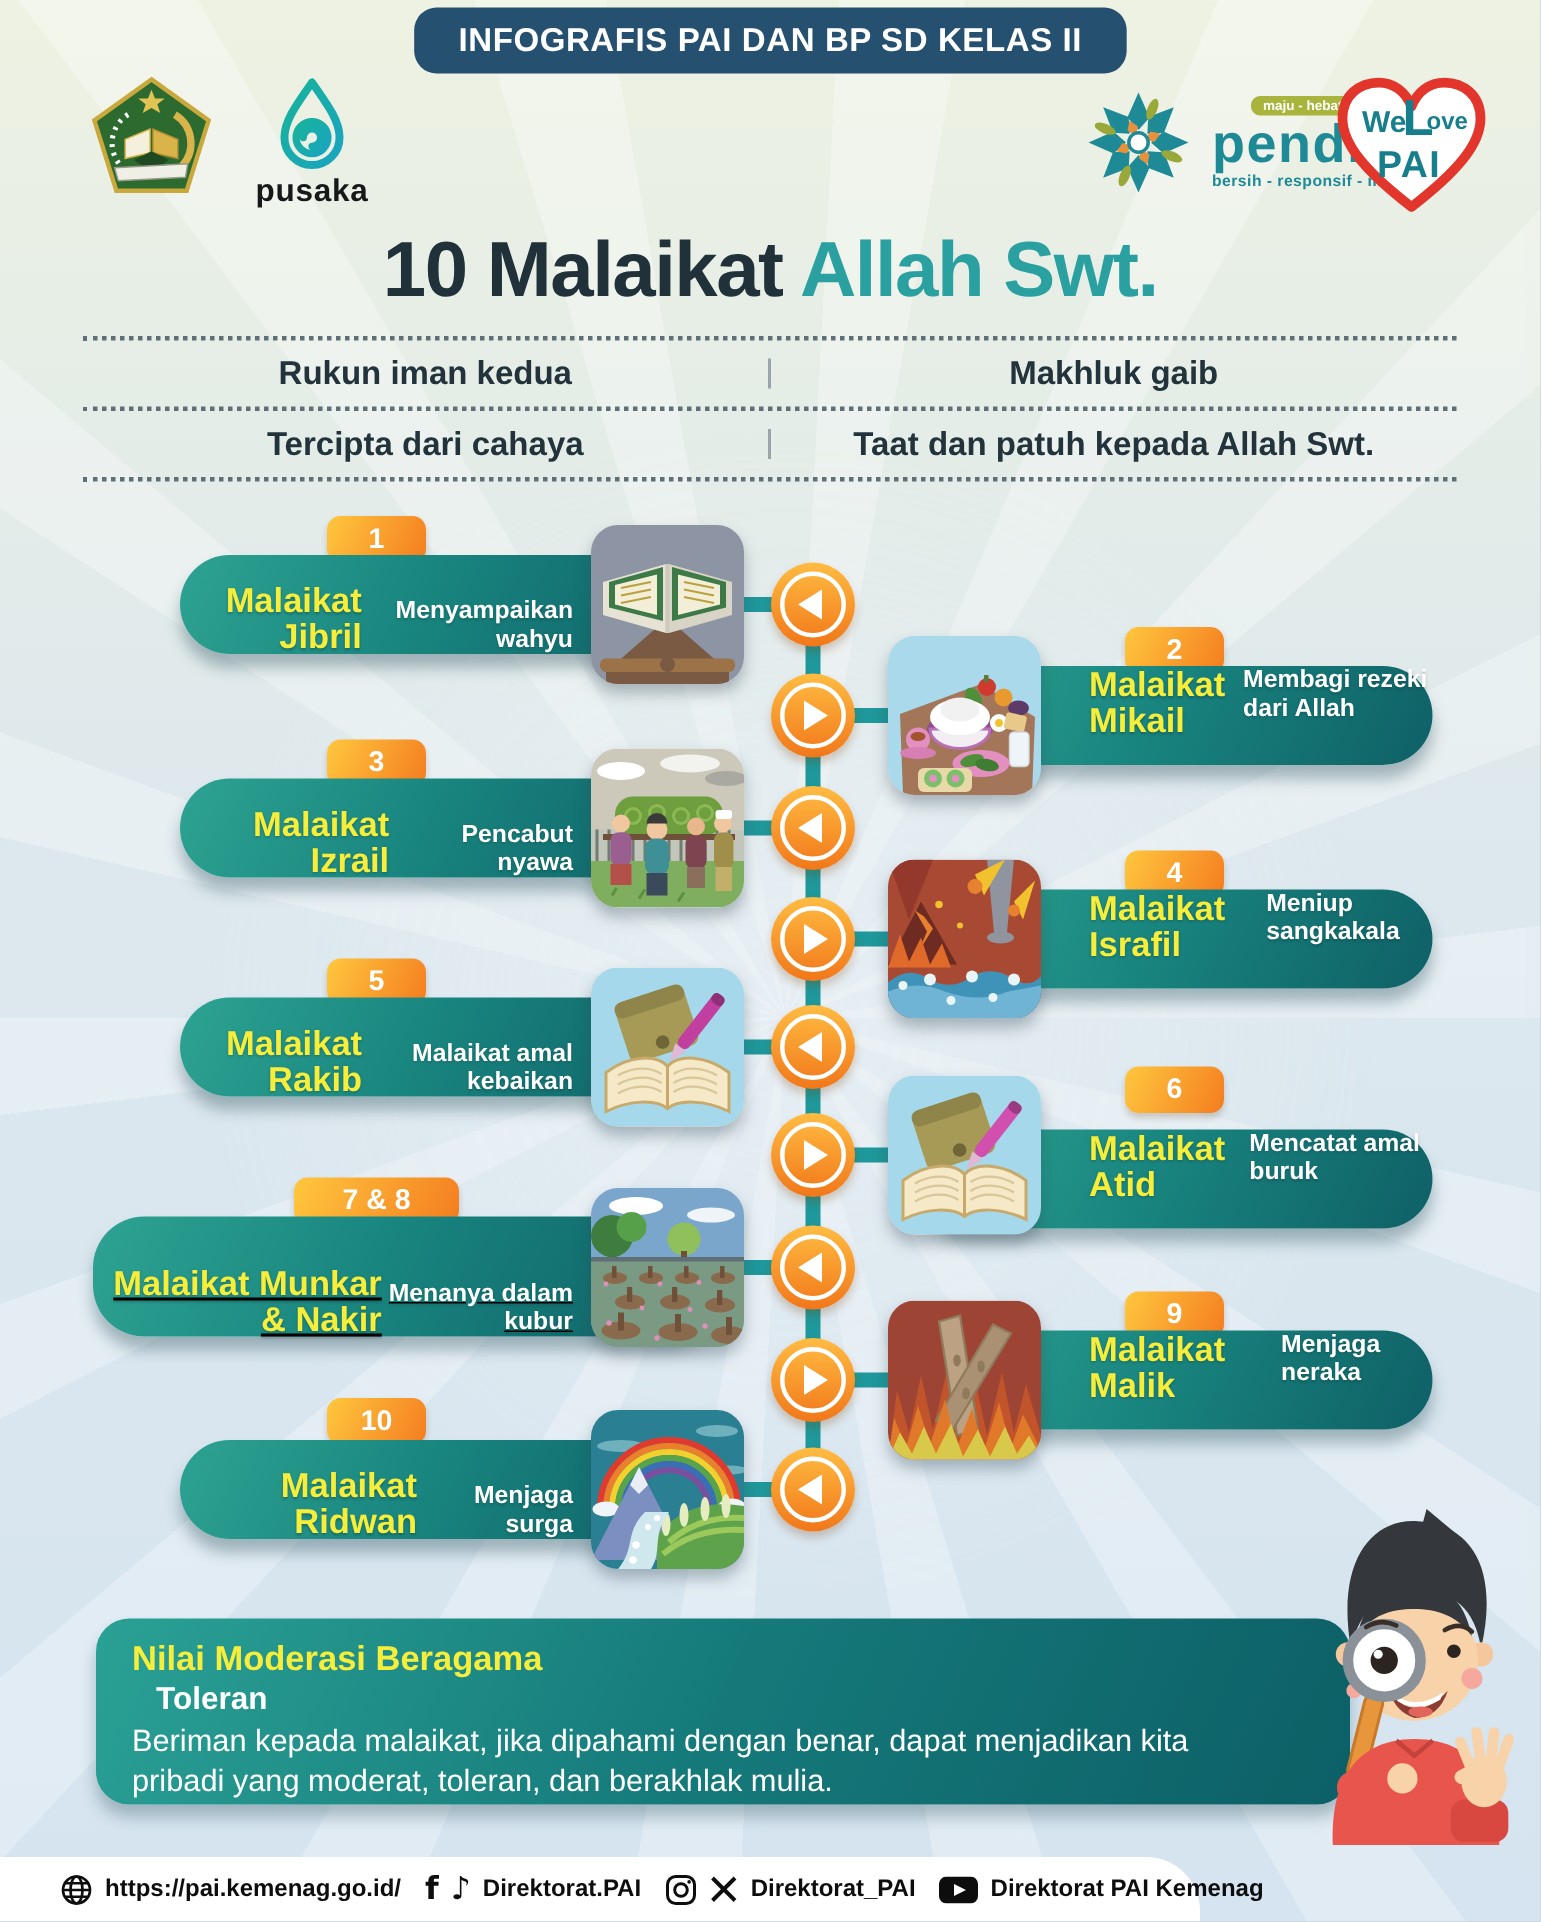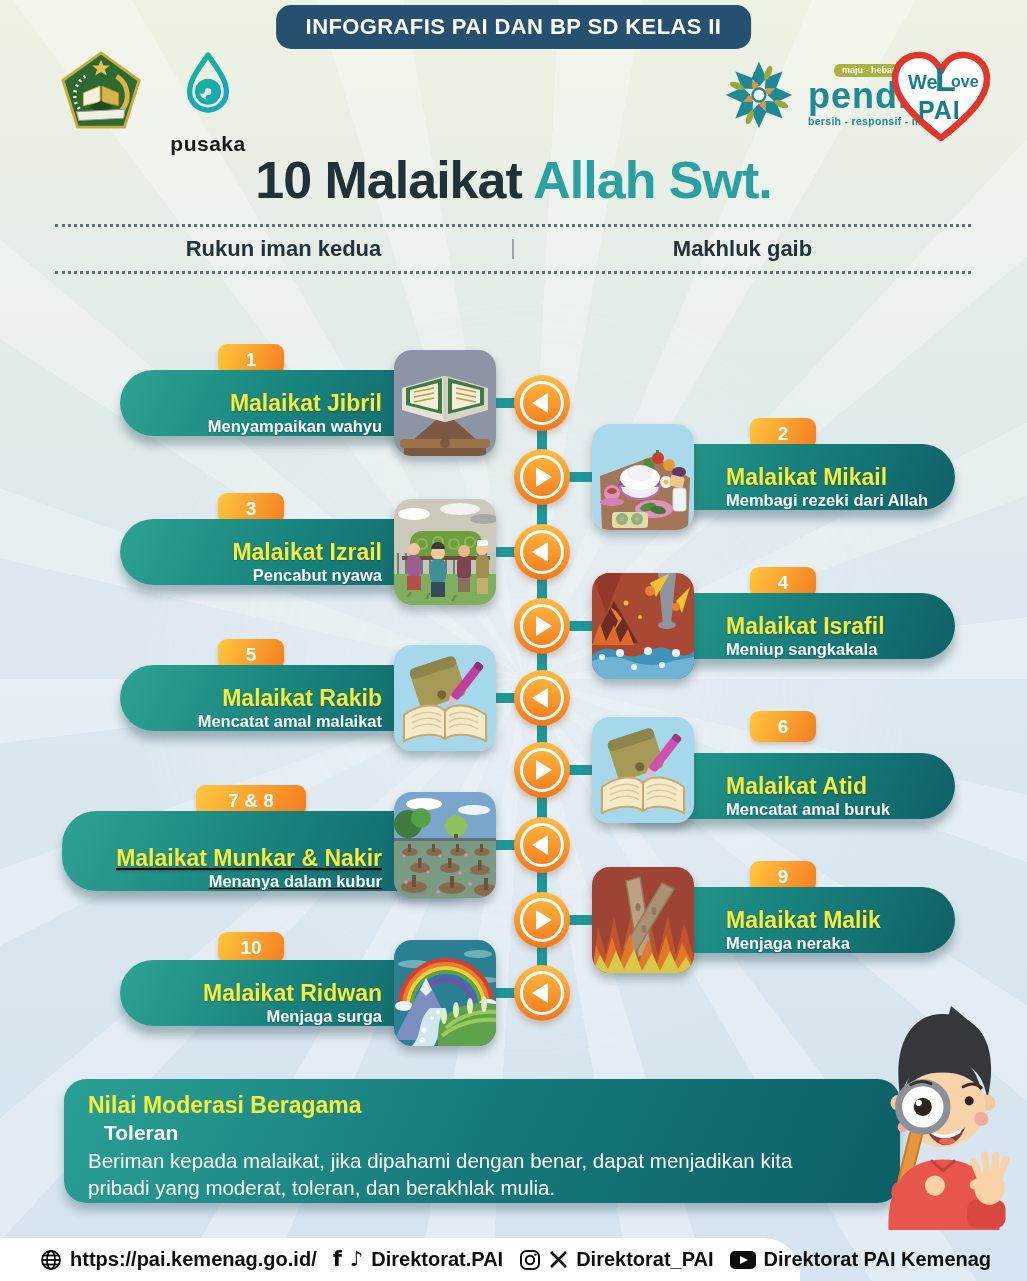--- a/index.html
+++ b/index.html
@@ -9,21 +9,21 @@
     background:linear-gradient(180deg,#eef2e2 0%,#e7eee6 16%,#dde8ee 45%,#d5e4f0 100%);}
   .rays{position:absolute;inset:0;pointer-events:none;opacity:.55;
     background:
       radial-gradient(circle at 51% 53%, rgba(255,255,255,.55), rgba(255,255,255,0) 46%),
       repeating-conic-gradient(from -10deg at 51% 53%, rgba(255,255,255,0) 0deg 13deg, rgba(255,255,255,.5) 13deg 20deg);}
   .banner{position:absolute;top:5px;left:50%;transform:translateX(-50%);
     background:#265070;color:#fff;font-weight:700;font-size:22px;letter-spacing:.4px;
     padding:9px 30px;border-radius:15px;white-space:nowrap;z-index:3;}
   
   .logo{position:absolute;z-index:3;}
-  .pusaka-word{font-size:21px;font-weight:700;color:#17181a;text-align:center;letter-spacing:.5px;margin-top:18px;}
+  .pusaka-word{font-size:21px;font-weight:700;color:#17181a;text-align:center;letter-spacing:.5px;margin-top:2px;}
   .pendis-box{display:flex;align-items:center;gap:12px;}
   .pendis-text{display:flex;flex-direction:column;align-items:flex-start;line-height:1;}
   .pendis-pill{background:#a8b43c;color:#fff;font-size:9px;font-weight:700;border-radius:6px;padding:2px 8px;margin-left:26px;}
   .pendis-word{color:#1d8a96;font-weight:700;font-size:36px;letter-spacing:1px;margin:1px 0 2px;}
   .pendis-tag{color:#1d8a96;font-size:10.5px;font-weight:700;letter-spacing:.3px;}
   .wlp{position:relative;width:106px;height:94px;}
   .wlp span{position:absolute;color:#177f8c;font-weight:700;line-height:1;}
   .wlp .t-we{left:20px;top:22px;font-size:20px;}
   .wlp .t-l{left:47px;top:12px;font-size:34px;}
   .wlp .t-ove{left:63px;top:24px;font-size:16px;}
@@ -41,21 +41,21 @@
   .conn{position:absolute;width:36px;height:10px;background:#1f989b;z-index:1;}
   .node{position:absolute;width:56px;height:56px;border-radius:50%;z-index:4;
     background:linear-gradient(180deg,#ffbc42,#f1771a);display:flex;align-items:center;justify-content:center;
     box-shadow:0 4px 6px rgba(120,60,0,.25);}
   .node::before{content:"";position:absolute;inset:6px;border:3px solid #fff;border-radius:50%;}
   .tri-l{width:0;height:0;border-top:10px solid transparent;border-bottom:10px solid transparent;border-right:16px solid #fff;margin-right:4px;}
   .tri-r{width:0;height:0;border-top:10px solid transparent;border-bottom:10px solid transparent;border-left:16px solid #fff;margin-left:4px;}
   .badge{position:absolute;height:31px;border-radius:9px;z-index:2;display:flex;align-items:center;justify-content:center;
     background:linear-gradient(115deg,#ffc73e,#f47d20);color:#fff;font-weight:700;font-size:19px;
     box-shadow:0 3px 4px rgba(80,40,0,.2);}
-  .card{position:absolute;z-index:2;border-radius:34px;display:flex;flex-direction:column;justify-content:flex-end;gap:2px;
+  .card{position:absolute;z-index:2;border-radius:34px;display:flex;flex-direction:row;justify-content:center;gap:2px;
     background:linear-gradient(115deg,#2ea392 0%,#19857f 45%,#0f6066 100%);
     box-shadow:0 9px 10px rgba(30,70,80,.35);}
   .card.left-c{align-items:flex-end;padding-right:98px;text-align:right;}
   .card.right-c{align-items:flex-start;padding-left:114px;text-align:left;}
   .c-name{color:#f6ee3b;font-size:23px;font-weight:700;line-height:1.05;text-shadow:0 1px 2px rgba(0,0,0,.25);}
   .c-duty{color:#fff;font-size:16.5px;font-weight:700;text-shadow:0 1px 2px rgba(0,0,0,.2);}
   .thumb{position:absolute;width:102px;height:106px;border-radius:18px;overflow:hidden;z-index:3;
     box-shadow:0 6px 10px rgba(50,70,80,.35);}
   .thumb svg{display:block;width:100%;height:100%;}
   
@@ -64,21 +64,21 @@
     box-shadow:0 8px 10px rgba(30,70,80,.3);padding:13px 24px;}
   .mod-head{color:#f6ee3b;font-size:23px;font-weight:700;}
   .mod-sub{color:#fff;font-size:21px;font-weight:700;margin-top:2px;margin-left:16px;}
   .mod-body{color:#fff;font-size:20.5px;font-weight:400;line-height:1.3;margin-top:3px;max-width:770px;}
   .mascot{position:absolute;left:860px;top:1002px;width:167px;height:228px;z-index:6;}
   .mascot svg{display:block;width:100%;height:100%;}
   
   .footer{position:absolute;left:0;top:1238px;width:800px;height:43px;background:#fff;z-index:7;
     border-radius:0 36px 0 0;display:flex;align-items:center;padding-left:40px;color:#0d0d0d;}
   .f-group{display:flex;align-items:center;gap:8px;margin-right:16px;}
-  .f-text{font-size:20px;font-weight:700;white-space:nowrap;}
+  .f-text{font-size:16px;font-weight:700;white-space:nowrap;}
   .f-icon{display:flex;align-items:center;}
   .f-icon svg{display:block;}
   .glyph{font-size:21px;font-weight:700;line-height:1;font-family:"DejaVu Sans",sans-serif;}
 </style>
 </head>
 <body>
 
 <div class="poster">
   <div class="rays"></div>
 
@@ -187,20 +187,25 @@
   <div class="title">
     <span>10 Malaikat</span>
     <span class="teal">Allah Swt.</span>
   </div>
 
   <div class="facts">
     <div class="facts-row">
       <div class="fact">Rukun iman kedua</div>
       <div class="vdiv"></div>
       <div class="fact">Makhluk gaib</div>
+    </div>
+    <div class="facts-row">
+      <div class="fact">Tercipta dari cahaya</div>
+      <div class="vdiv"></div>
+      <div class="fact">Taat dan patuh kepada Allah Swt.</div>
     </div>
   </div>
 
   <div class="vline"></div>
 
   <div class="badge" style="left:218px;top:344px;width:66px;">
       <span>1</span>
     </div>
   <div class="card left-c" style="left:120px;top:370px;width:360px;height:66px;">
     <div class="c-name">Malaikat Jibril</div>
@@ -374,21 +379,21 @@
   </div>
   <div class="node" style="left:514px;top:598px;">
       <div class="tri-r"></div>
     </div>
 
   <div class="badge" style="left:218px;top:639px;width:66px;">
       <span>5</span>
     </div>
   <div class="card left-c" style="left:120px;top:665px;width:360px;height:66px;">
     <div class="c-name">Malaikat Rakib</div>
-    <div class="c-duty">Mencatat amal malaikat</div>
+    <div class="c-duty">Malaikat amal kebaikan</div>
   </div>
   <div class="conn" style="left:486px;top:693px;"></div>
   <div class="thumb" style="left:394px;top:645px;">
     <svg viewBox="0 0 102 106" preserveAspectRatio="none">
       <rect width="102" height="106" fill="#a5d8ea"></rect>
       <g transform="rotate(-18 45 38)">
         <rect x="20" y="16" width="48" height="42" rx="6" fill="#a69a56"></rect>
         <rect x="20" y="16" width="48" height="11" rx="5" fill="#8f844a"></rect>
         <circle cx="44" cy="50" r="4.5" fill="#6f6536"></circle>
       </g>

